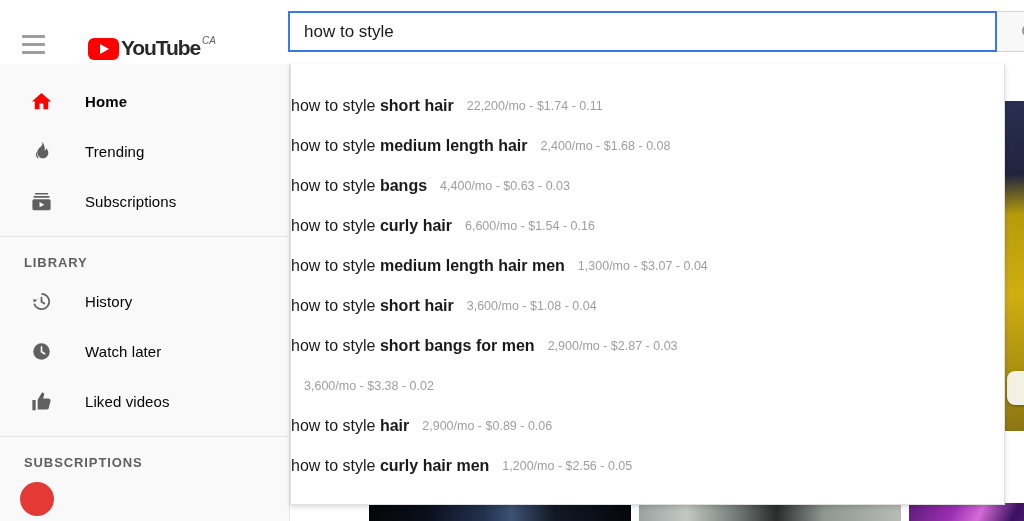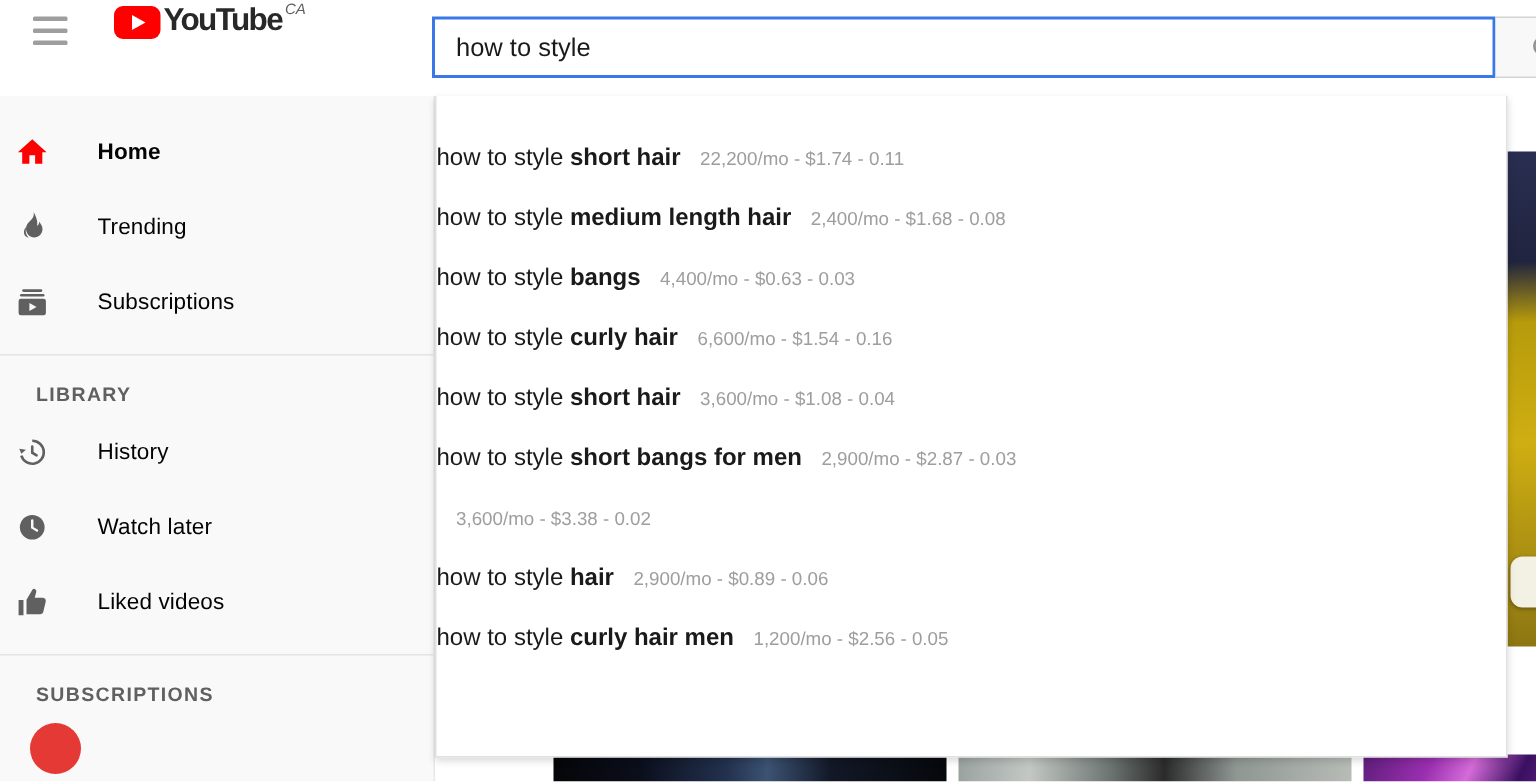--- a/index.html
+++ b/index.html
@@ -10,22 +10,23 @@
     font-family: "Liberation Sans", sans-serif;
     -webkit-font-smoothing: antialiased;
   }
   .app { position: relative; width: 1024px; height: 521px; }
 
   
   .topbar {
     position: absolute; top: 0; left: 0;
     width: 1024px; height: 64px;
     background: #ffffff;
-    display: flex; align-items: flex-start;
+    display: flex; align-items: flex-end;
     z-index: 40;
+    gap: 12px;
   }
   .hamburger {
     width: 40px; height: 40px;
     margin-left: 13px;
     display: flex; flex-direction: column;
     justify-content: center; align-items: center;
     cursor: pointer;
   }
   .hamburger span {
     display: block; width: 23px; height: 3px;
@@ -92,21 +93,21 @@
     position: absolute; left: 0; top: 64px;
     width: 290px; height: 457px;
     background: #f9f9f9;
     border-right: 1px solid #e8e8e8;
     padding-top: 12px;
     z-index: 20;
     overflow: hidden;
   }
   .navitem {
     height: 50px; display: flex; align-items: center;
-    padding-left: 8px; cursor: pointer;
+    padding-left: 28px; cursor: pointer;
   }
   .navitem .ico {
     width: 26px; height: 26px;
     display: flex; align-items: center; justify-content: center;
     flex: none;
   }
   .navitem .lbl {
     margin-left: 31px;
     font-size: 15px; color: #030303;
     letter-spacing: .1px;
@@ -309,20 +310,24 @@
     </div>
     <div class="sugg">
       <span class="q"><span>how to style </span><b>bangs</b></span>
       <span class="metrics">4,400/mo - $0.63 - 0.03</span>
     </div>
     <div class="sugg">
       <span class="q"><span>how to style </span><b>curly hair</b></span>
       <span class="metrics">6,600/mo - $1.54 - 0.16</span>
     </div>
     <div class="sugg">
+      <span class="q"><span>how to style </span><b>medium length hair men</b></span>
+      <span class="metrics">1,300/mo - $3.07 - 0.04</span>
+    </div>
+    <div class="sugg">
       <span class="q"><span>how to style </span><b>short hair</b></span>
       <span class="metrics">3,600/mo - $1.08 - 0.04</span>
     </div>
     <div class="sugg">
       <span class="q"><span>how to style </span><b>short bangs for men</b></span>
       <span class="metrics">2,900/mo - $2.87 - 0.03</span>
     </div>
     <div class="sugg">
       <span class="metrics">3,600/mo - $3.38 - 0.02</span>
     </div>

